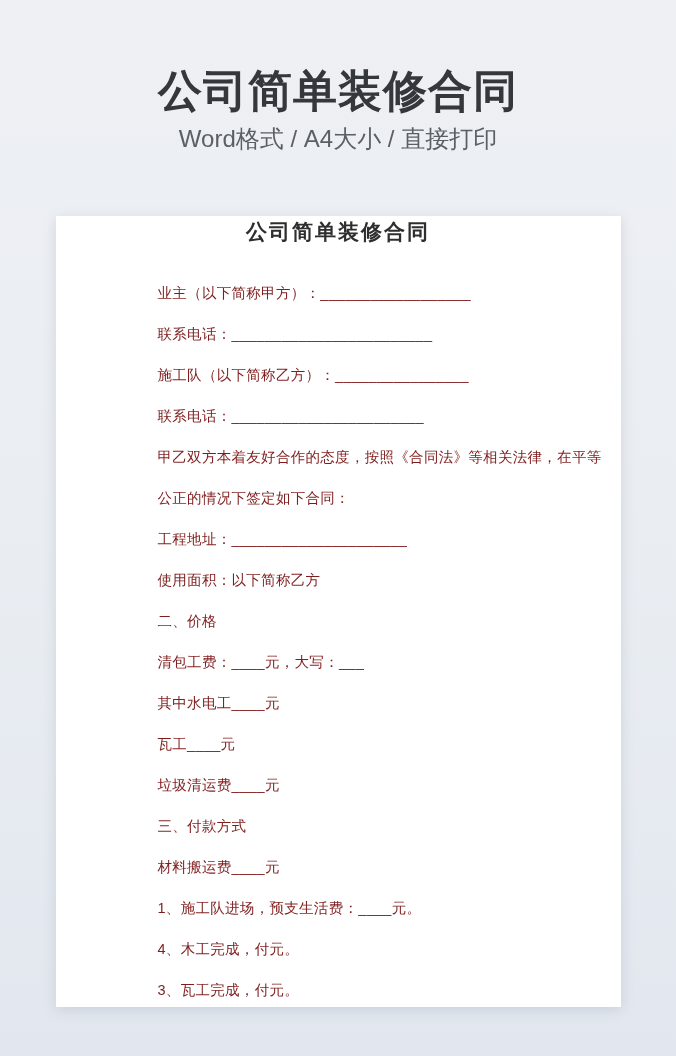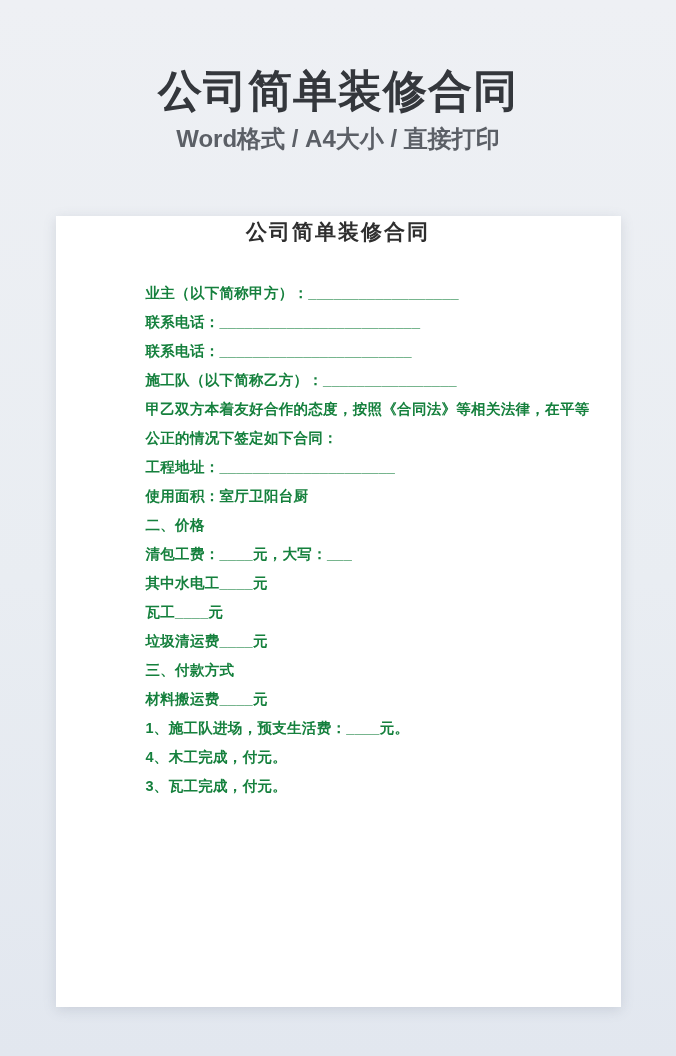--- a/index.html
+++ b/index.html
@@ -22,21 +22,21 @@
     font-size: 44px;
     line-height: 50px;
     font-weight: bold;
     color: #34373c;
     letter-spacing: 1px;
   }
   .banner-subtitle {
     margin: 8px 0 0 0;
     font-size: 24px;
     line-height: 30px;
-    font-weight: bold;
+    font-weight: normal;
     color: #5b5f66;
   }
   .sheet {
     width: 565px;
     height: 791px;
     margin: 33px auto 0 auto;
     background: #ffffff;
     box-shadow: 0 3px 12px rgba(90, 100, 120, 0.18);
     box-sizing: border-box;
   }
@@ -48,49 +48,49 @@
     font-weight: bold;
     color: #2e2e2e;
     letter-spacing: 2px;
   }
   .doc-body {
     margin-top: 31px;
     padding-left: 90px;
     padding-right: 48px;
   }
   .doc-line {
-    margin: 0;
+    margin: 12px;
     height: 29px;
     line-height: 29px;
     font-size: 14.5px;
-    font-weight: 700;
-    color: #15803d;
+    font-weight: 400;
+    color: #7f1d1d;
     letter-spacing: 0.3px;
     white-space: nowrap;
   }
 </style>
 </head>
 <body>
 
 <div class="banner">
   <h1 class="banner-title">公司简单装修合同</h1>
   <p class="banner-subtitle">Word格式 / A4大小 / 直接打印</p>
 </div>
 
 <div class="sheet">
   <h2 class="doc-title">公司简单装修合同</h2>
   <div class="doc-body">
     <p class="doc-line">业主（以下简称甲方）：__________________</p>
     <p class="doc-line">联系电话：________________________</p>
+    <p class="doc-line">施工队（以下简称乙方）：________________</p>
     <p class="doc-line">联系电话：_______________________</p>
-    <p class="doc-line">施工队（以下简称乙方）：________________</p>
     <p class="doc-line">甲乙双方本着友好合作的态度，按照《合同法》等相关法律，在平等</p>
     <p class="doc-line">公正的情况下签定如下合同：</p>
     <p class="doc-line">工程地址：_____________________</p>
-    <p class="doc-line">使用面积：室厅卫阳台厨</p>
+    <p class="doc-line">使用面积：以下简称乙方</p>
     <p class="doc-line">二、价格</p>
     <p class="doc-line">清包工费：____元，大写：___</p>
     <p class="doc-line">其中水电工____元</p>
     <p class="doc-line">瓦工____元</p>
     <p class="doc-line">垃圾清运费____元</p>
     <p class="doc-line">三、付款方式</p>
     <p class="doc-line">材料搬运费____元</p>
     <p class="doc-line">1、施工队进场，预支生活费：____元。</p>
     <p class="doc-line">4、木工完成，付元。</p>
     <p class="doc-line">3、瓦工完成，付元。</p>

